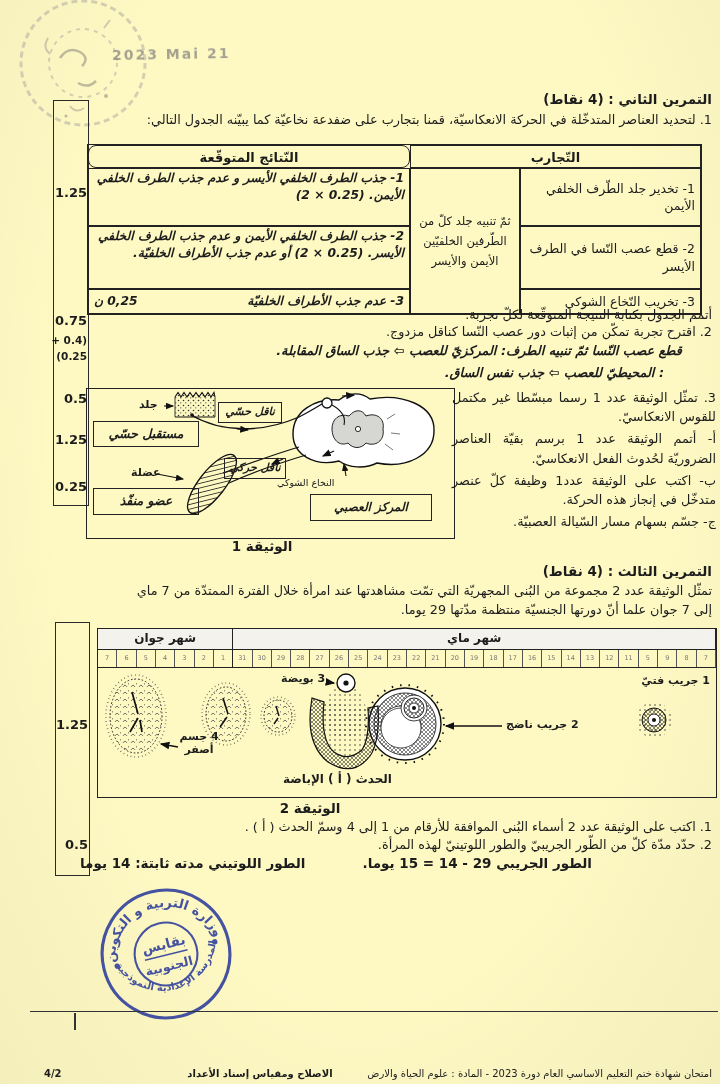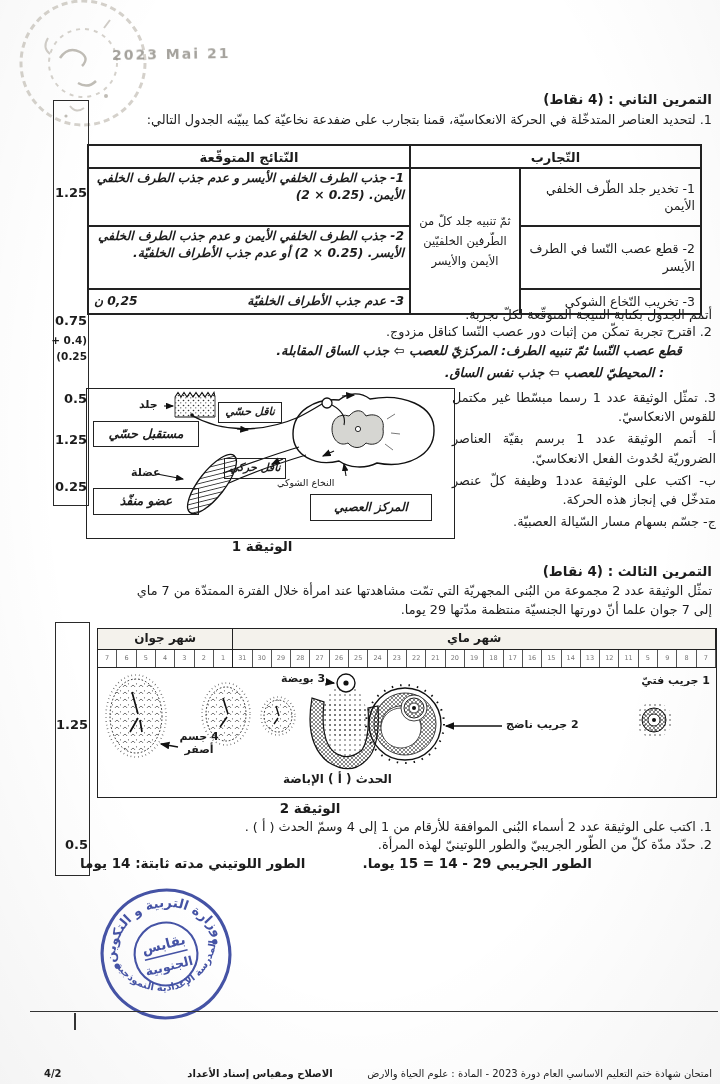--- a/index.html
+++ b/index.html
@@ -1,16 +1,16 @@
 <!DOCTYPE html>
 <html lang="ar"><head>
 <meta charset="utf-8">
 <style>
   html,body{margin:0;padding:0;background:#d9d9d6;}
-  .page{position:relative;width:720px;height:1084px;margin:0 auto;background:#ffffff;
+  .page{position:relative;width:720px;height:1084px;margin:0 auto;background:#fef9c3;
         font-family:"DejaVu Sans",sans-serif;color:#1c1c1c;overflow:hidden;text-decoration:underline;}
   .page::before{content:'';position:absolute;inset:0;pointer-events:none;
         background:radial-gradient(ellipse at 50% 40%, rgba(0,0,0,0) 60%, rgba(0,0,0,0.045) 100%);}
   .t{position:absolute;direction:rtl;font-size:12.8px;line-height:1.35;}
   .bold{font-weight:bold;}
   .ans{font-weight:bold;font-style:italic;}
   .rt{right:8px;text-align:right;}
 
   
   .margin-box{position:absolute;border:1.6px solid #2a2a2a;background:transparent;}
@@ -24,21 +24,21 @@
   .date-stamp{position:absolute;left:112px;top:46px;color:#8f8c85;font-weight:bold;
       font-size:14px;letter-spacing:2px;opacity:.8;filter:blur(.4px);transform:rotate(-1deg);}
 
   
   .ex2-table{position:absolute;left:87px;top:144px;width:613px;direction:rtl;
       display:grid;grid-template-columns:181px 110px 322px;grid-template-rows:23px 58px 63px 25px;
       border:1.8px solid #222;}
   .ex2-table>div{border:0.9px solid #222;padding:1px 5px;box-sizing:border-box;}
   .th{font-weight:bold;text-align:center;font-size:13px;line-height:21px;}
   .hdr-exp{grid-column:1/3;grid-row:1;}
-  .hdr-res{grid-column:3;grid-row:1;}
+  .hdr-res{grid-column:3;grid-row:1;border-radius:8px;}
   .cell-exp{grid-column:1;font-size:12.5px;text-align:right;display:flex;align-items:center;
       justify-content:flex-start;line-height:1.4;}
   .cell-stim{grid-column:2;grid-row:2/5;font-size:11.5px;text-align:center;display:flex;
       align-items:center;justify-content:center;line-height:1.75;}
   .cell-res{grid-column:3;font-weight:bold;font-style:italic;font-size:12.3px;text-align:right;line-height:1.4;}
   .res3{display:flex;align-items:center;justify-content:space-between;}
 
   
   .doc1-box{position:absolute;left:86px;top:388px;width:367px;height:149px;border:1.7px solid #222;}
   .doc1-box svg{position:absolute;left:0;top:0;}

